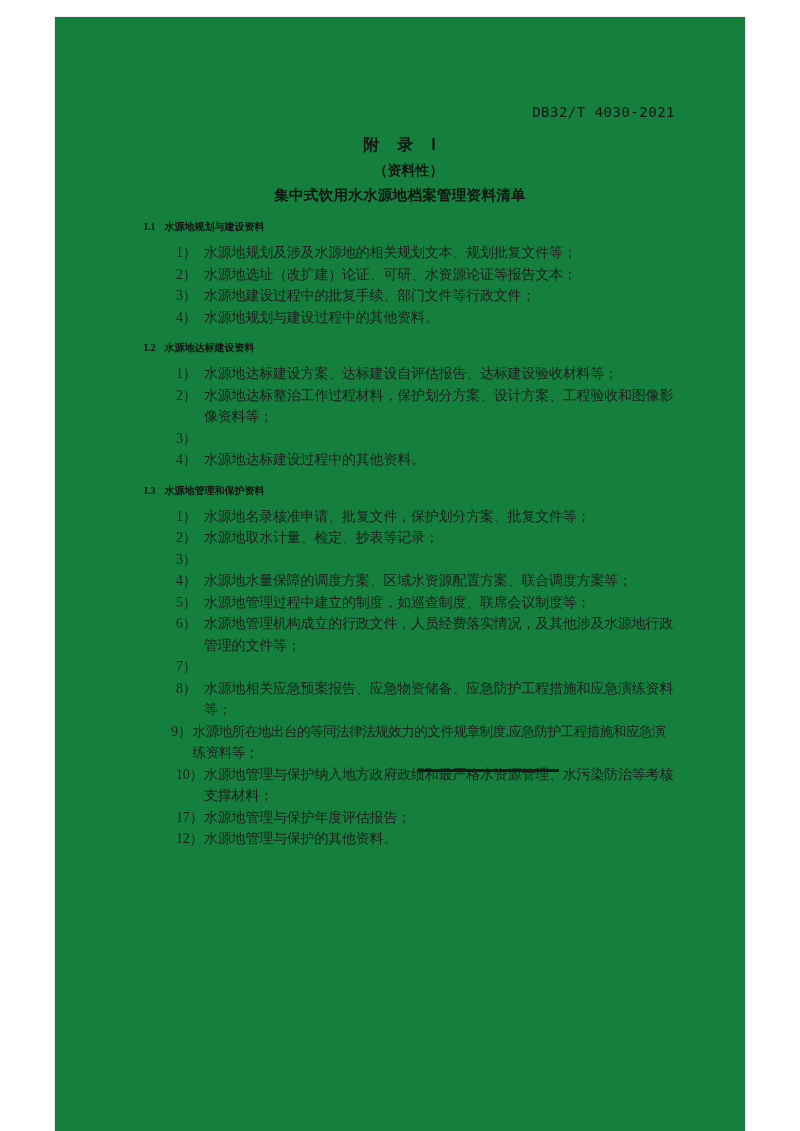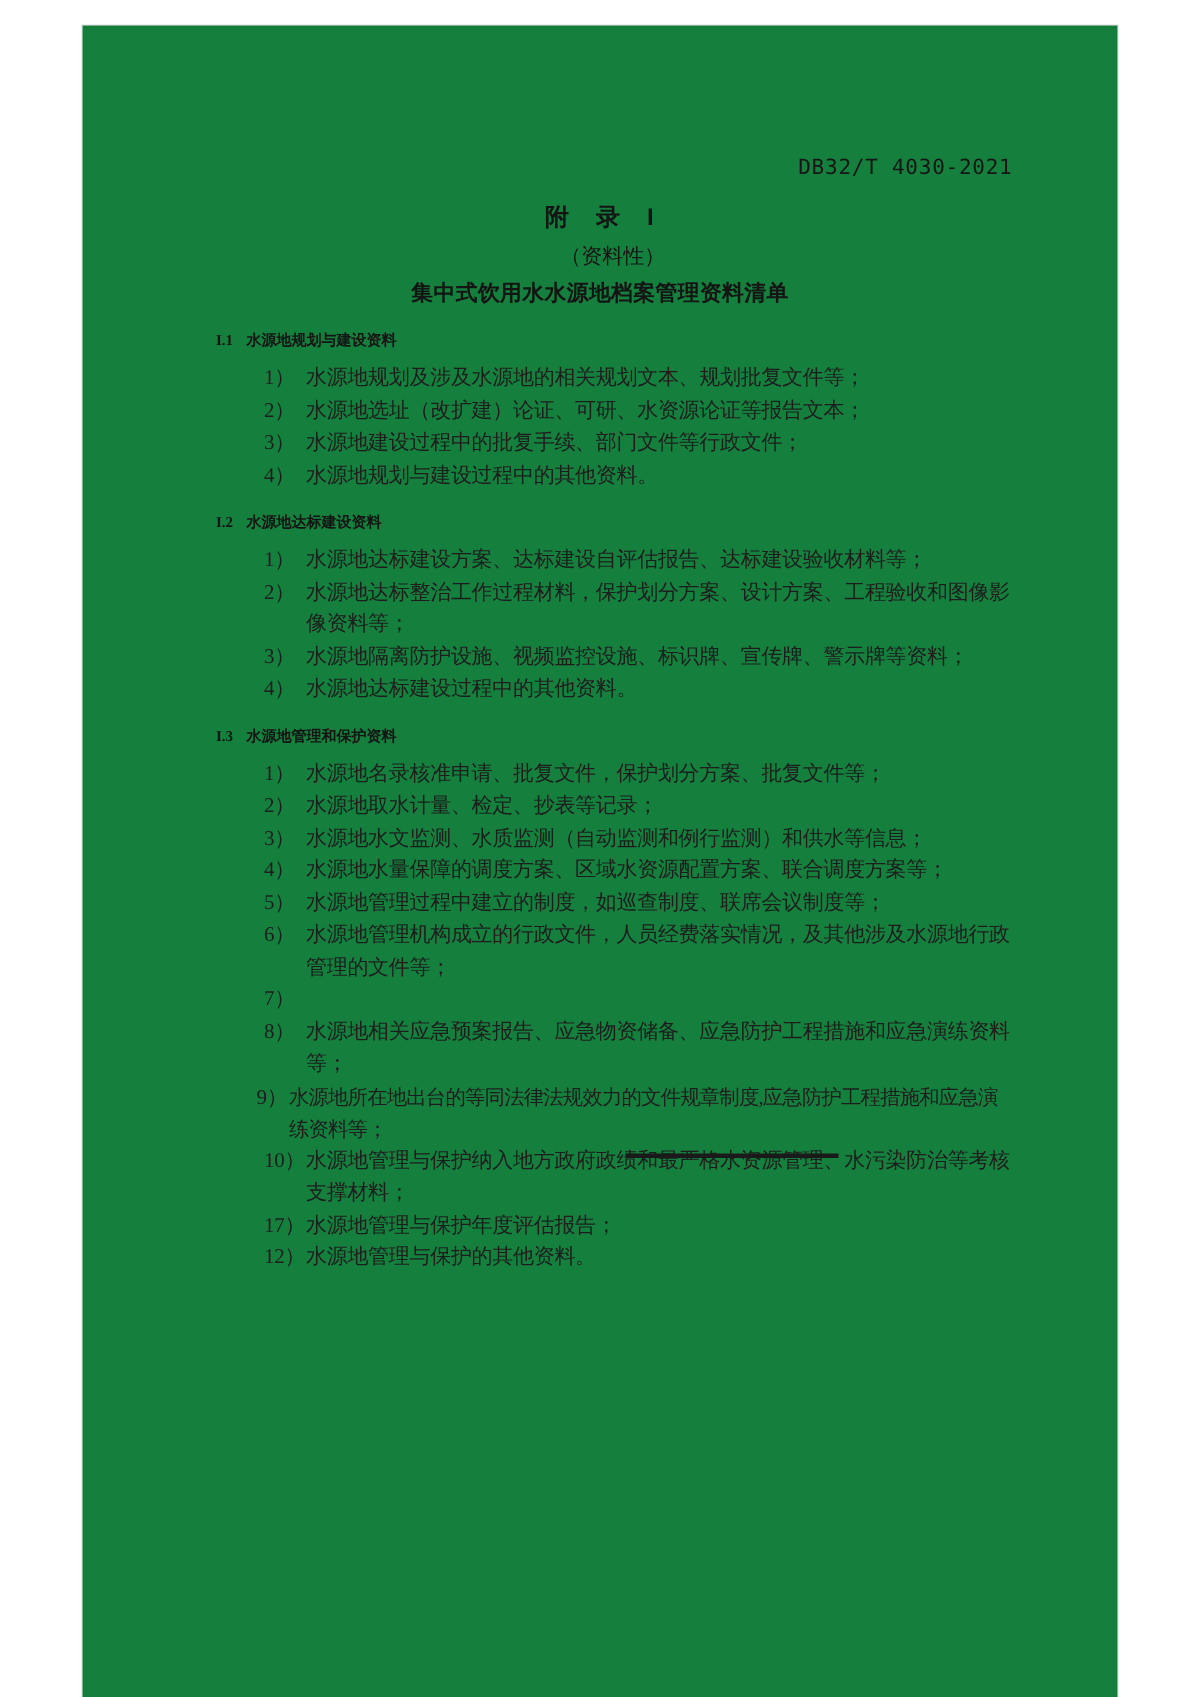--- a/index.html
+++ b/index.html
@@ -18,21 +18,21 @@
     font-family:"DejaVu Sans Mono","Liberation Mono",monospace;
     font-size:14px;letter-spacing:.5px;color:#161616;
   }
   .title-block{padding-top:119px;text-align:center;}
   .appendix-label{
     font-family:"Liberation Sans","DejaVu Sans",sans-serif;
     font-weight:bold;font-size:16px;letter-spacing:1px;color:#141414;
   }
   .informative-note{
     font-family:"Liberation Sans","DejaVu Sans",sans-serif;
-    font-weight:normal;font-size:14px;margin-top:6px;color:#141414;padding-left:17px;
+    font-weight:bold;font-size:14px;margin-top:6px;color:#141414;padding-left:17px;
   }
   .doc-subject{
     font-family:"Liberation Sans","DejaVu Sans",sans-serif;
     font-weight:bold;font-size:14.5px;margin-top:6px;letter-spacing:.3px;color:#141414;
   }
   .content{margin:0 70px 0 90px;}
   .section-heading{
     margin:15px 0 0 0;
     font-family:"Liberation Sans","DejaVu Sans",sans-serif;
     font-weight:bold;font-size:10px;color:#141414;
@@ -108,21 +108,20 @@
           <li>
             <span class="num">1）</span>
             <span class="txt">水源地达标建设方案、达标建设自评估报告、达标建设验收材料等；</span>
           </li>
           <li>
             <span class="num">2）</span>
             <span class="txt">水源地达标整治工作过程材料，保护划分方案、设计方案、工程验收和图像影像资料等；</span>
           </li>
           <li>
             <span class="num">3）</span>
-            <span class="txt">水源地隔离防护设施、视频监控设施、标识牌、宣传牌、警示牌等资料；</span>
           </li>
           <li>
             <span class="num">4）</span>
             <span class="txt">水源地达标建设过程中的其他资料。</span>
           </li>
         </ol>
     </section>
 
     <section>
       <h2 class="section-heading">
@@ -133,21 +132,20 @@
           <li>
             <span class="num">1）</span>
             <span class="txt">水源地名录核准申请、批复文件，保护划分方案、批复文件等；</span>
           </li>
           <li>
             <span class="num">2）</span>
             <span class="txt">水源地取水计量、检定、抄表等记录；</span>
           </li>
           <li>
             <span class="num">3）</span>
-            <span class="txt">水源地水文监测、水质监测（自动监测和例行监测）和供水等信息；</span>
           </li>
           <li>
             <span class="num">4）</span>
             <span class="txt">水源地水量保障的调度方案、区域水资源配置方案、联合调度方案等；</span>
           </li>
           <li>
             <span class="num">5）</span>
             <span class="txt">水源地管理过程中建立的制度，如巡查制度、联席会议制度等；</span>
           </li>
           <li>

